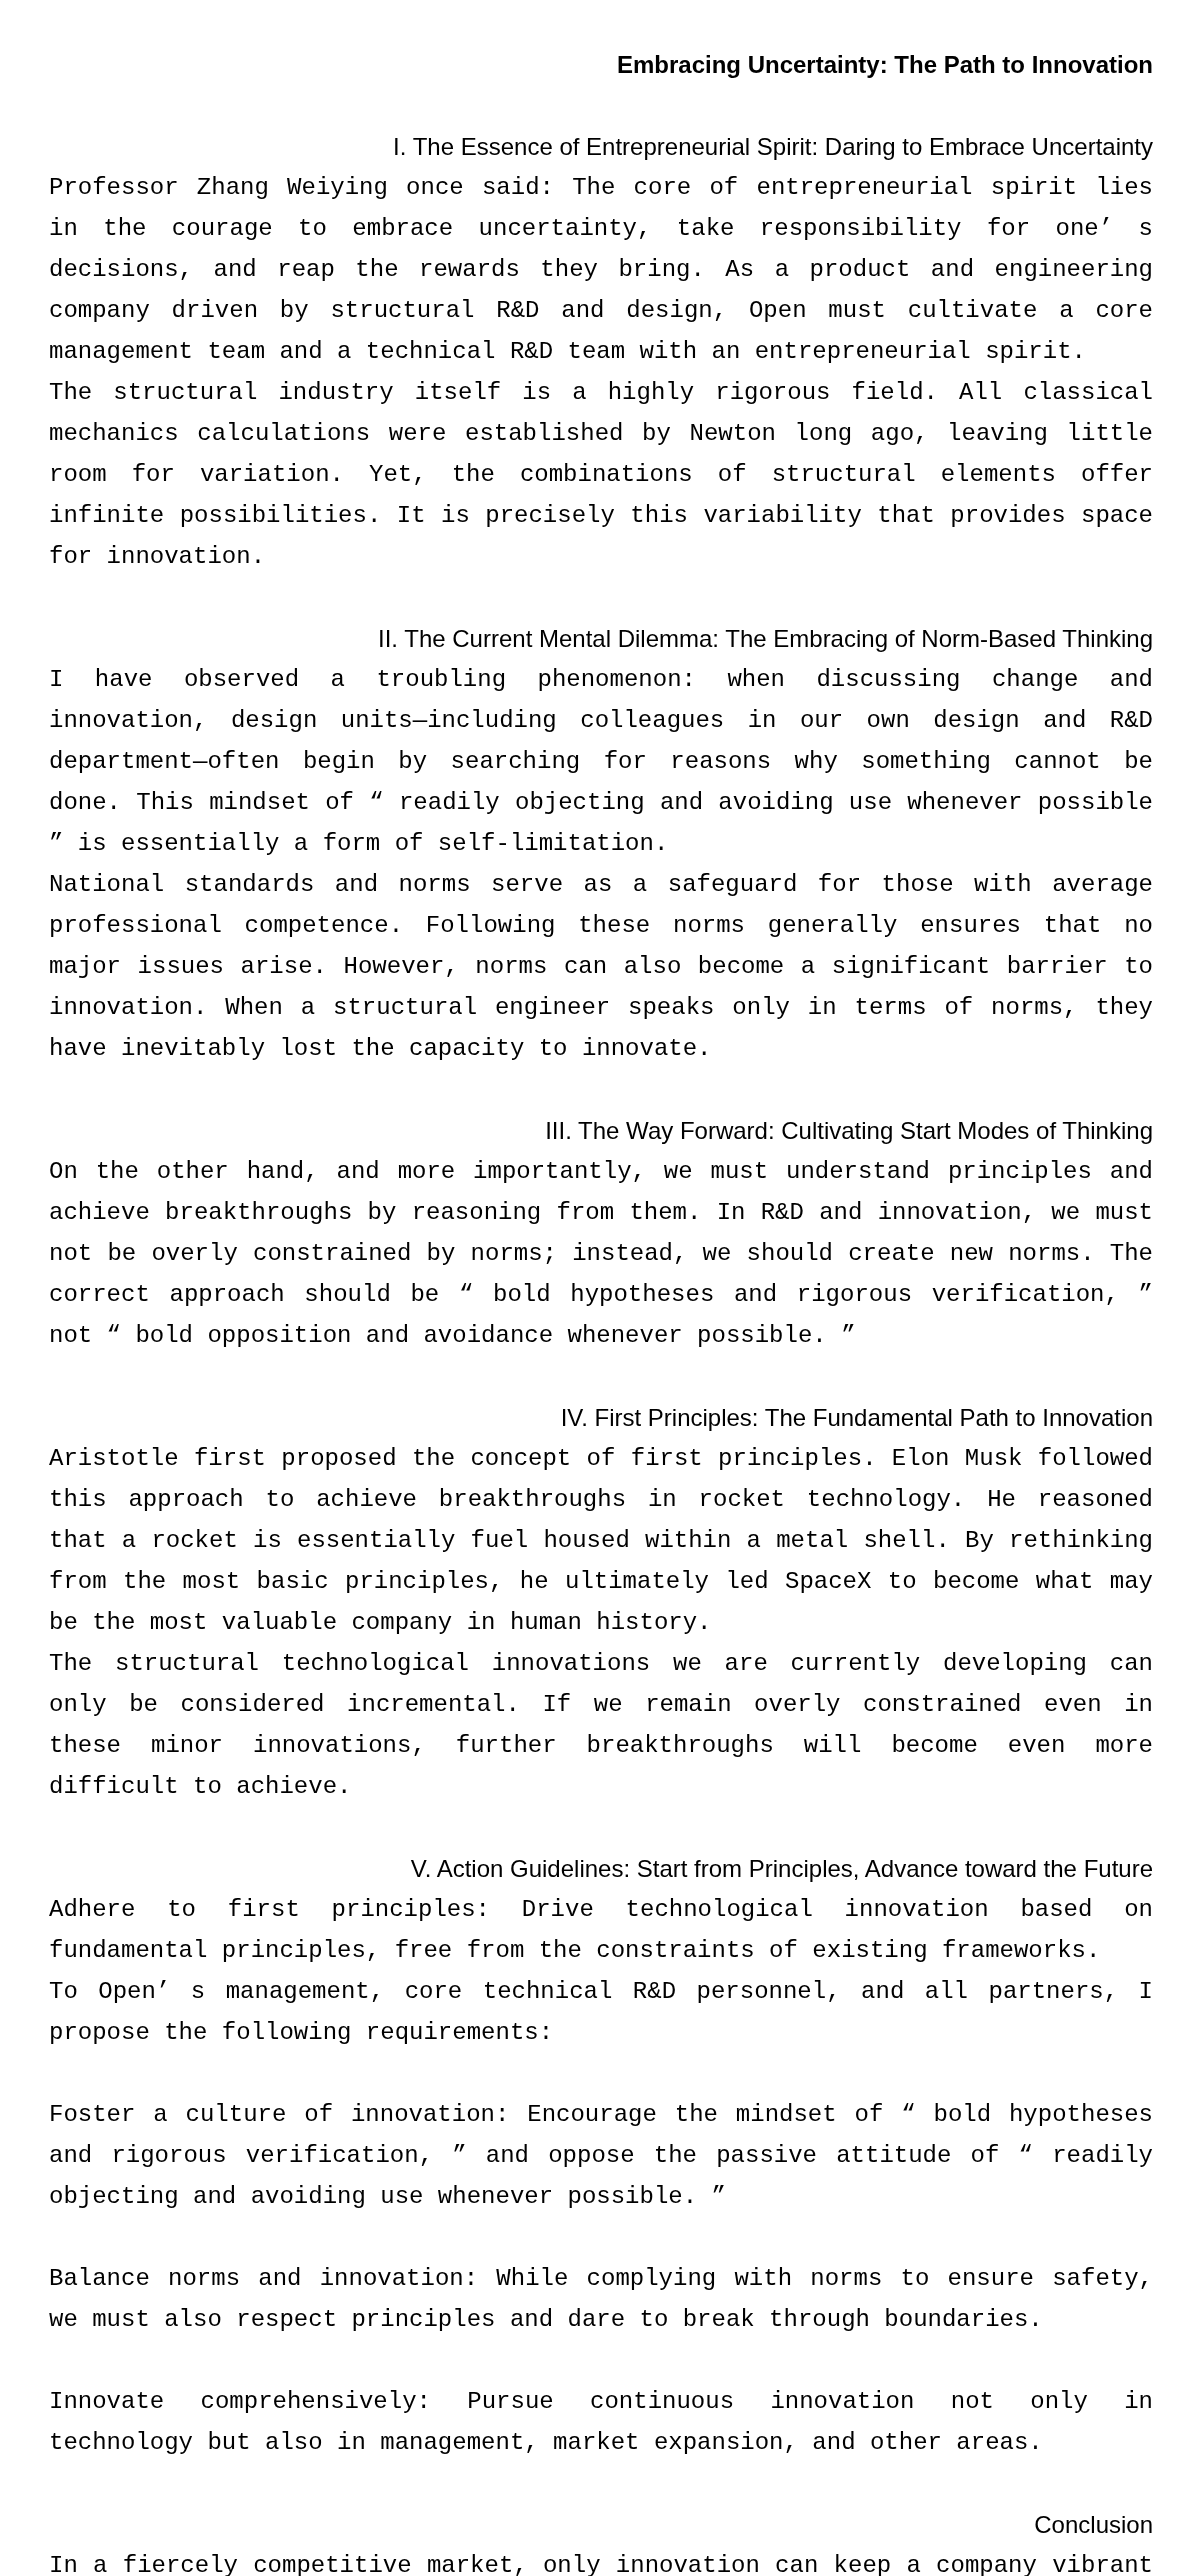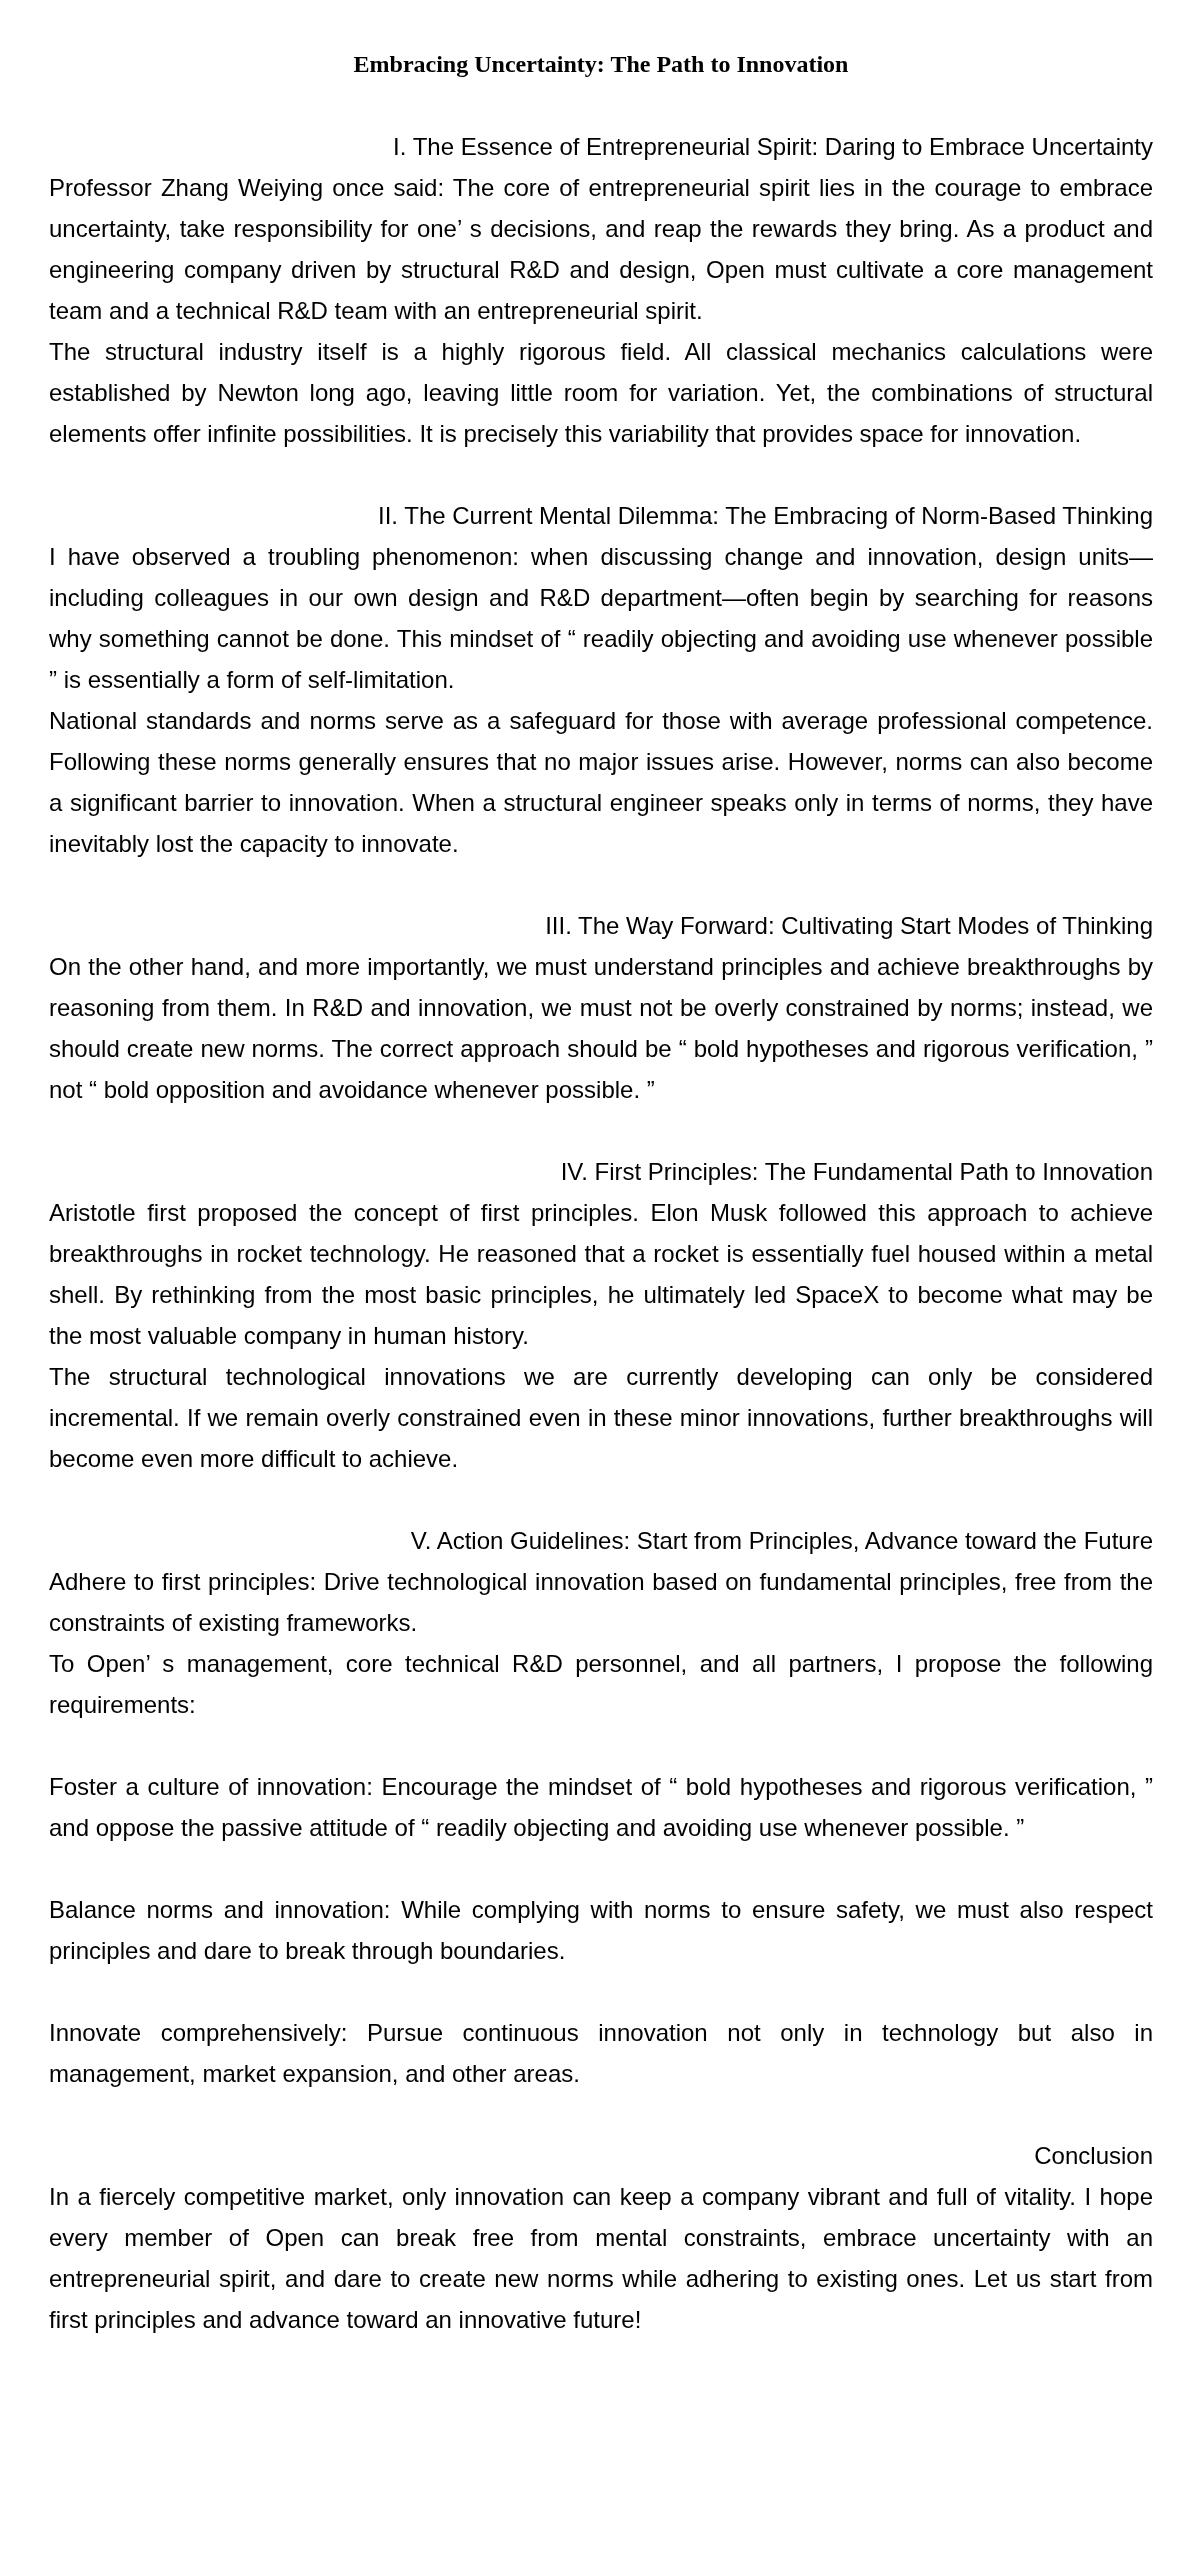--- a/index.html
+++ b/index.html
@@ -29,32 +29,32 @@
     width: 1104px;
     color: #000000;
     font-size: 24px;
     line-height: 41px;
   }
   .doc-title {
     margin: 0;
     font-size: 24px;
     line-height: 41px;
     font-weight: 700;
-    text-align: center;
+    text-align: right;
     white-space: nowrap;
-    font-family: Liberation Serif, serif;
   }
   .heading {
     margin: 0;
     font-weight: 400;
     text-align: right;
   }
   .para {
     margin: 0;
     text-align: justify;
+    font-family: Liberation Mono, monospace;
   }
   .blank-line {
     height: 41px;
   }
 </style>
 </head>
 <body>
 
 <div class="page">
   <div class="content">

